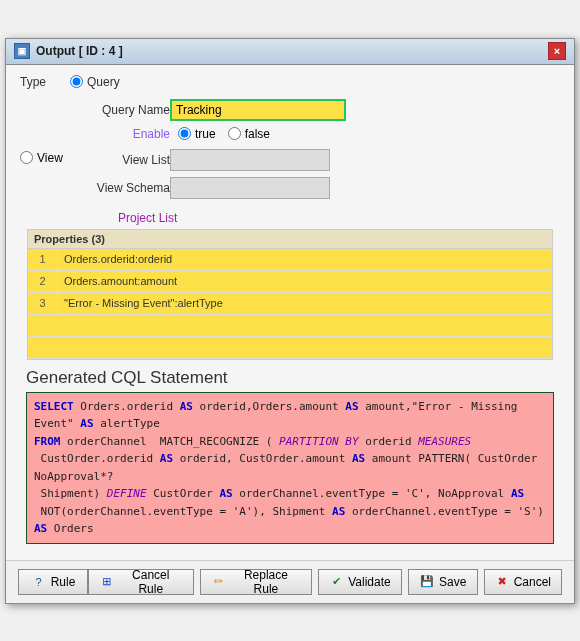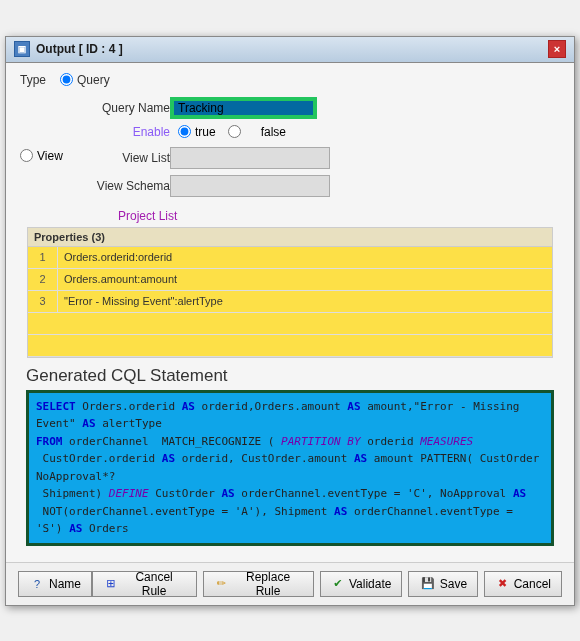--- a/index.html
+++ b/index.html
@@ -63,21 +63,21 @@
       justify-content: center;
       cursor: pointer;
       font-weight: bold;
     }
     .dialog-body {
       padding: 10px 14px;
     }
     .type-row {
       display: flex;
       align-items: center;
-      gap: 0;
+      gap: 10px;
       margin-bottom: 10px;
     }
     .type-label {
       font-size: 12px;
       color: #333;
       width: 40px;
     }
     .radio-group {
       display: flex;
       align-items: center;
@@ -101,26 +101,26 @@
       margin-bottom: 6px;
     }
     .form-label {
       font-size: 12px;
       color: #333;
       width: 90px;
       text-align: right;
       margin-right: 0;
     }
     .form-input {
-      border: 4px solid #22c55e;
-      background: #0369a1;
+      border: 2px solid #22c55e;
+      background: #fde047;
       padding: 2px 4px;
       font-size: 12px;
       height: 22px;
-      width: 147px;
+      width: 176px;
     }
     .enable-row {
       display: flex;
       align-items: center;
       margin-bottom: 6px;
     }
     .enable-label {
       font-size: 12px;
       color: #8b5cf6;
       width: 90px;
@@ -206,22 +206,22 @@
     }
     .cql-section {
       margin: 8px 6px 6px 6px;
     }
     .cql-label {
       font-size: 17px;
       color: #333;
       margin-bottom: 4px;
     }
     .cql-box {
-      border: 3px solid #14532d;
-      background: #0ea5e9;
+      border: 1px solid #14532d;
+      background: #fca5a5;
       padding: 5px 7px;
       font-size: 11px;
       line-height: 1.5;
       min-height: 110px;
       color: #222;
     }
     .cql-text {
       font-family: monospace;
       font-size: 11px;
     }
@@ -298,21 +298,21 @@
         <span class="form-label">Query Name</span>
         <input type="text" class="form-input" value="Tracking" style="">
       </div>
       <div class="enable-row">
         <span class="enable-label">Enable</span>
         <div class="enable-options">
           <div style="display:flex;align-items:center;gap:4px;">
             <input type="radio" name="enable" id="enable-true" checked="" style="">
             <label for="enable-true">true</label>
           </div>
-          <div style="display:flex;align-items:center;gap:20px;">
+          <div style="display:flex;align-items:center;gap:4px;">
             <input type="radio" name="enable" id="enable-false" style="">
             <label for="enable-false">false</label>
           </div>
         </div>
       </div>
     </div>
 
     <div class="view-section">
       <div class="view-radio-col">
         <input type="radio" name="type" id="type-view" style="">
@@ -362,21 +362,21 @@
         </span>
       </div>
     </div>
 
   </div>
 
   <div class="footer">
     <div class="footer-left">
       <button class="btn">
         <span class="btn-icon icon-help">?</span>
-        <span>Name</span>
+        <span>Rule</span>
       </button>
     </div>
     <div class="footer-right">
       <button class="btn">
         <span class="btn-icon icon-inject">⊞</span>
         <span>Cancel Rule</span>
       </button>
       <button class="btn">
         <span class="btn-icon icon-replace">✏</span>
         <span>Replace Rule</span>

